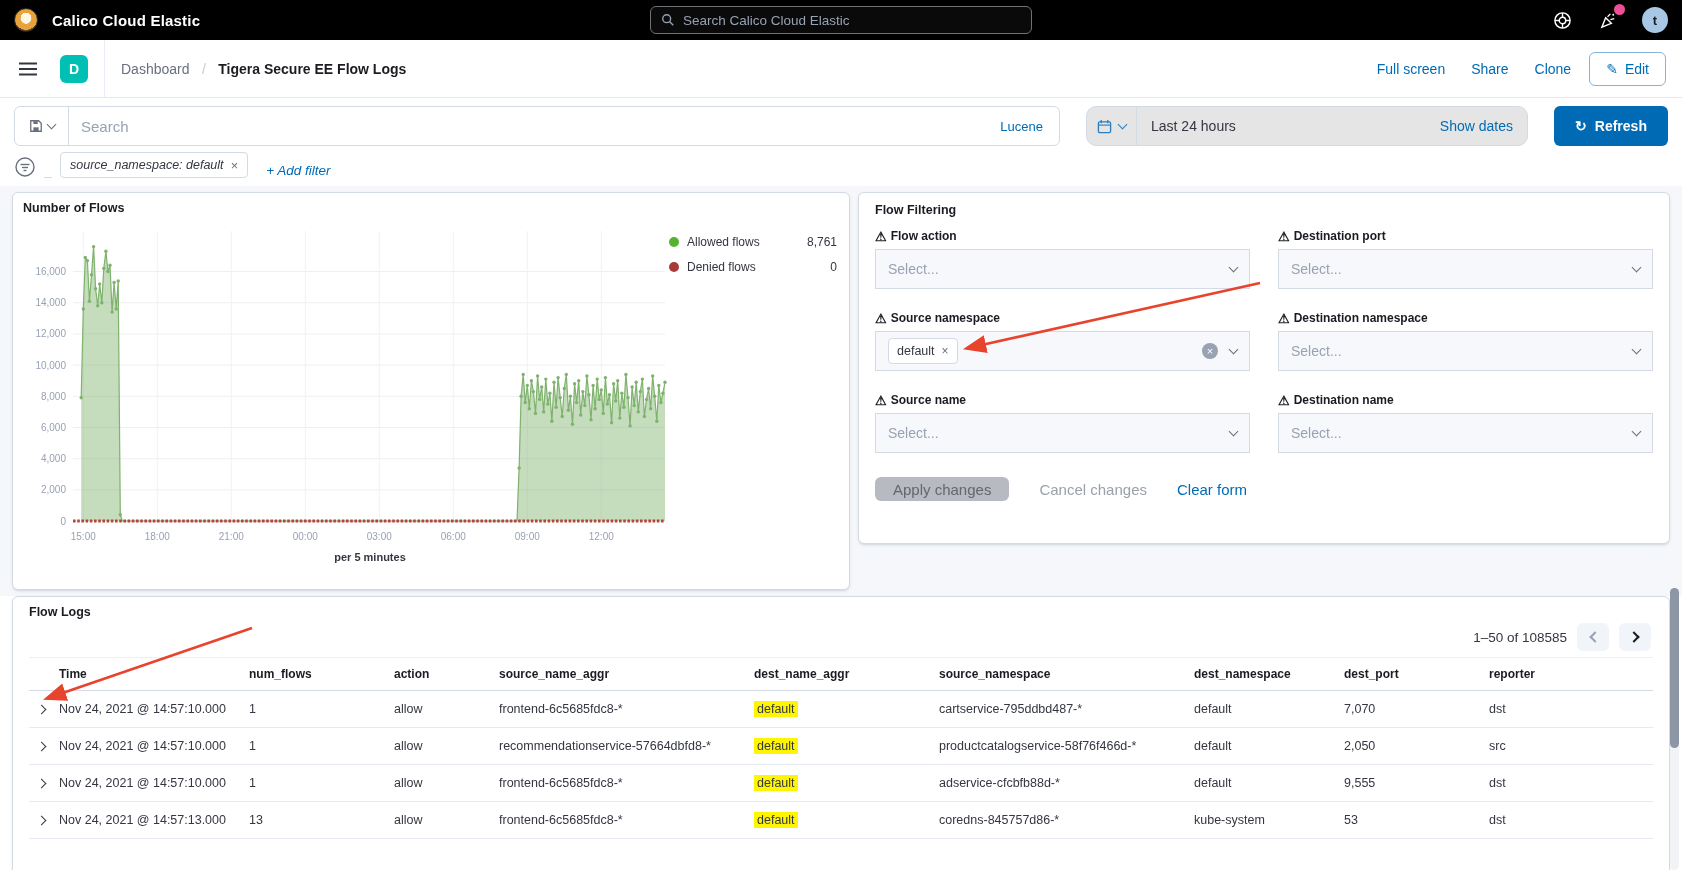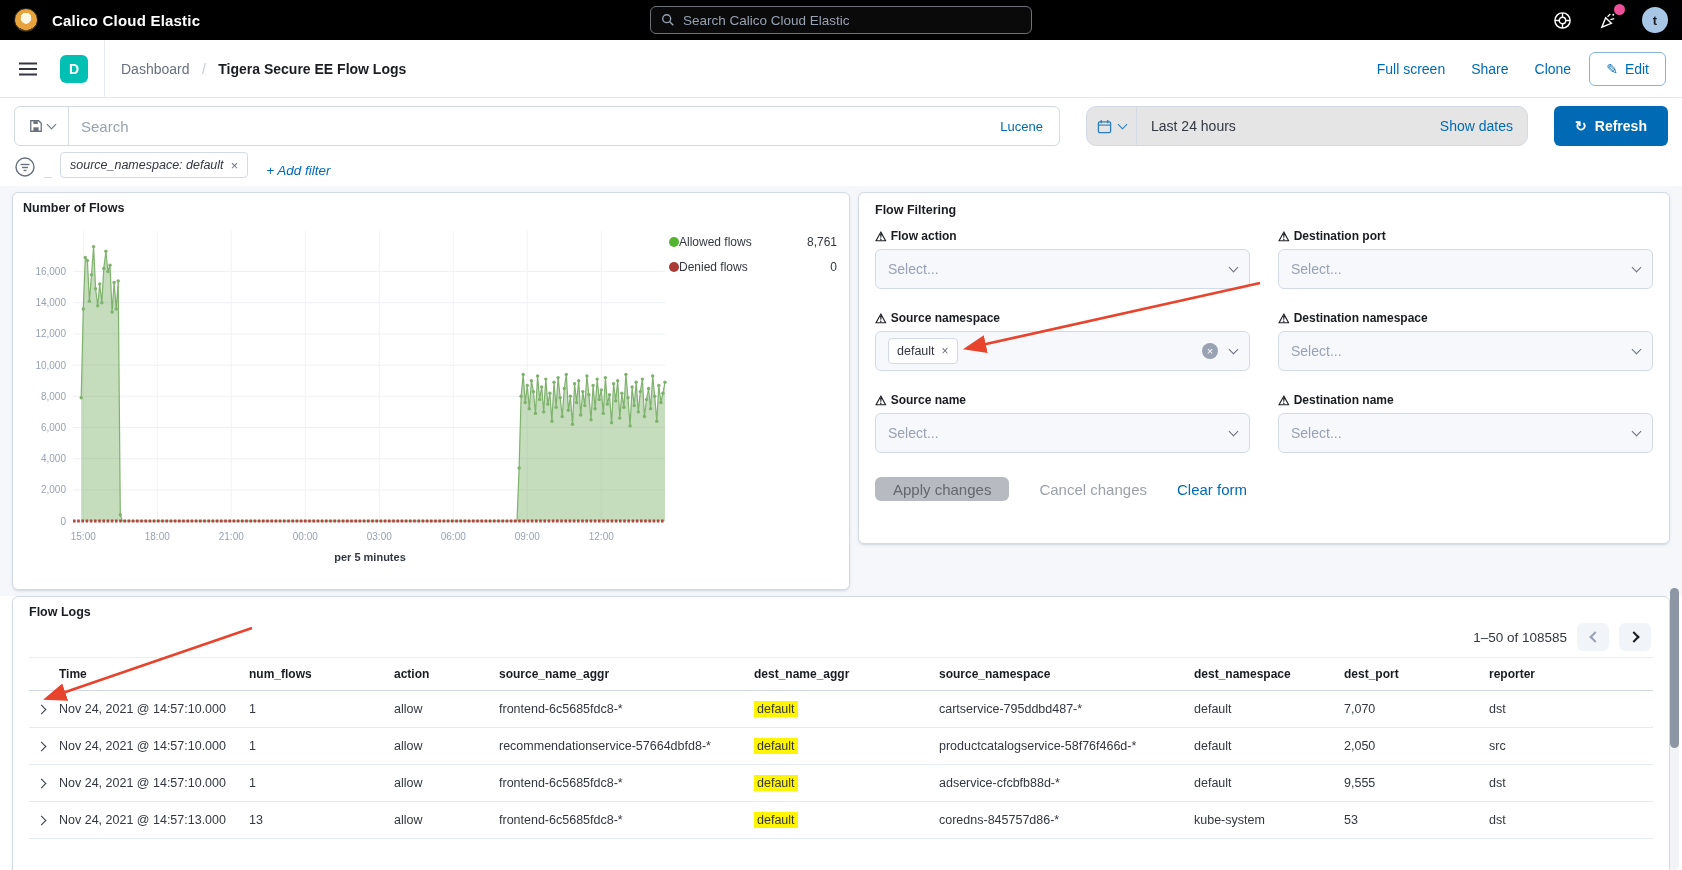--- a/index.html
+++ b/index.html
@@ -61,29 +61,29 @@
   .dash { background:#f5f7fa; padding:6px 12px; display:flex; gap:8px; align-items:flex-start; }
   .panel { background:#fff; border:1px solid #d3dae6; border-radius:6px;
     box-shadow:0 2px 2px -1px rgba(152,162,179,.3), 0 1px 5px -2px rgba(152,162,179,.3); }
   .ptitle { font-size:12.5px; font-weight:700; color:#1a1c21; }
 
   .chartpanel { width:838px; height:398px; padding:8px 10px; position:relative; }
   .chartsvg { display:block; margin-top:4px; }
   .ax { font-size:10px; fill:#98a2b3; font-family:"Liberation Sans",sans-serif; }
   .caption { width:650px; text-align:center; padding-left:44px; font-size:11px; font-weight:700; color:#343741; margin-top:2px; }
   .legend { position:absolute; right:12px; top:42px; width:168px; }
-  .legitem { display:flex; align-items:center; font-size:12px; color:#343741; margin-bottom:11px; }
+  .legitem { display:flex; align-items:center; gap:8px; font-size:12px; color:#343741; margin-bottom:11px; }
   .legdot { width:10px; height:10px; border-radius:50%; flex:0 0 10px; }
   .legval { margin-left:auto; }
 
   .filterpanel { flex:1; height:352px; padding:10px 16px; }
   .ffgrid { display:grid; grid-template-columns:1fr 1fr; column-gap:28px; row-gap:22px; margin-top:12px; }
   .flabel { display:flex; align-items:center; gap:4px; font-size:12px; font-weight:700; color:#1a1c21; margin-bottom:6px; }
   .warn { font-size:13px; line-height:1; }
-  .select { height:40px; background:#f6f8fc; border:1px solid #d3dae6; border-radius:6px; display:flex;
+  .select { height:40px; background:#f6f8fc; border:1px solid #d3dae6; border-radius:0; display:flex;
     align-items:center; padding:0 12px; cursor:pointer; }
   .ph { color:#98a2b3; font-size:14px; }
   .selicons { margin-left:auto; display:flex; align-items:center; gap:12px; }
   .chev { width:7px; height:7px; border-right:1.6px solid #69707d; border-bottom:1.6px solid #69707d;
     transform:rotate(45deg); margin-top:-4px; }
   .clearbtn { width:16px; height:16px; border-radius:50%; background:#98a2b3; color:#fff; font-size:11px;
     display:flex; align-items:center; justify-content:center; line-height:1; cursor:pointer; }
   .tagpill { height:26px; border:1px solid #d3dae6; border-radius:4px; background:#fff; padding:0 8px;
     display:flex; align-items:center; gap:7px; font-size:12.5px; color:#343741; }
   .tagx { color:#69707d; font-size:12px; }

